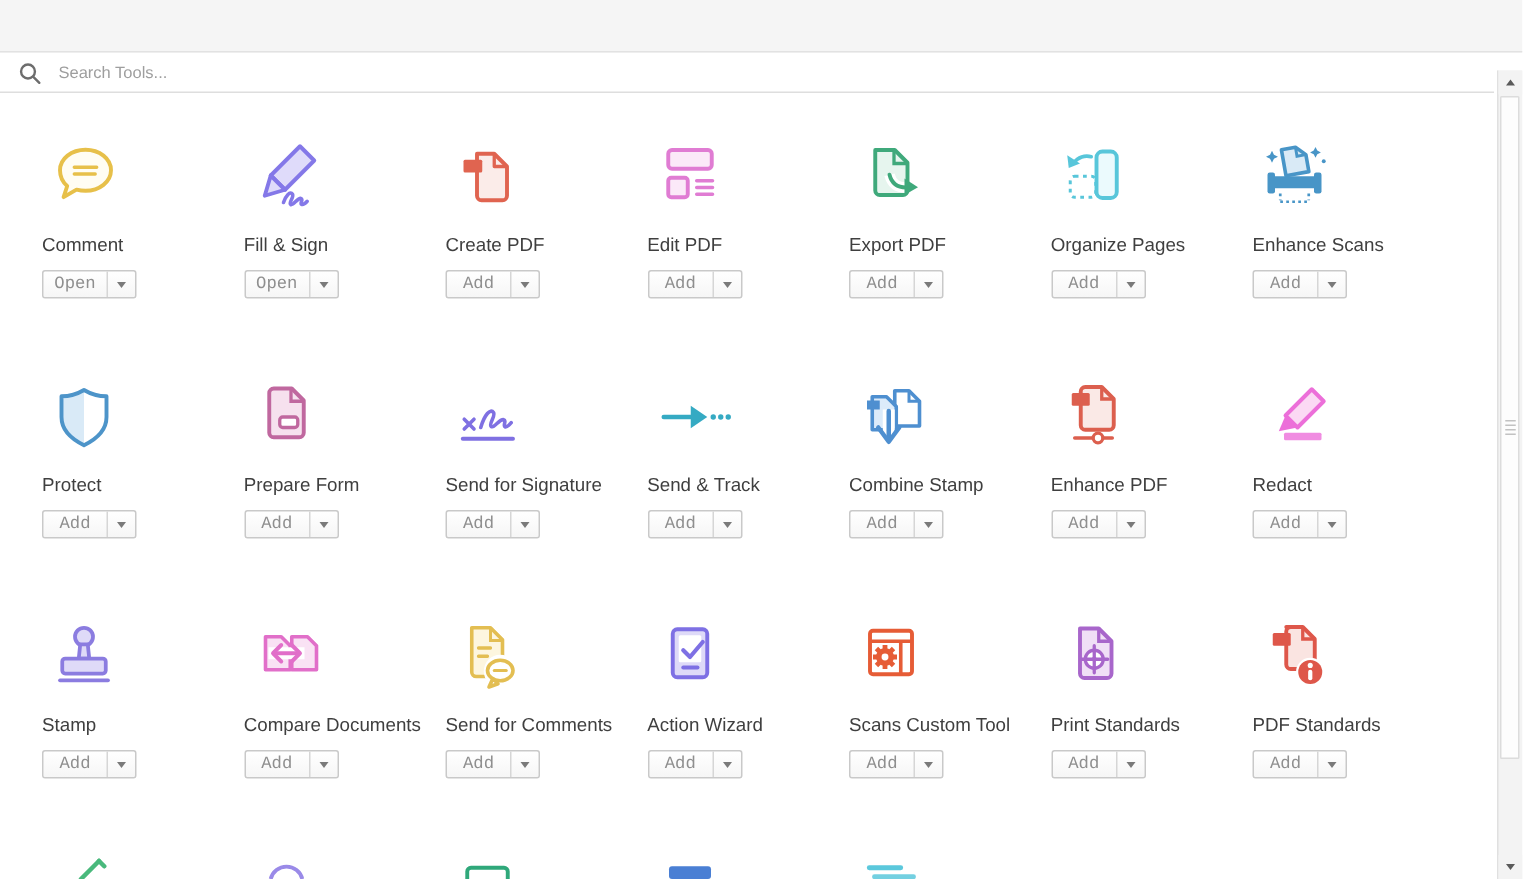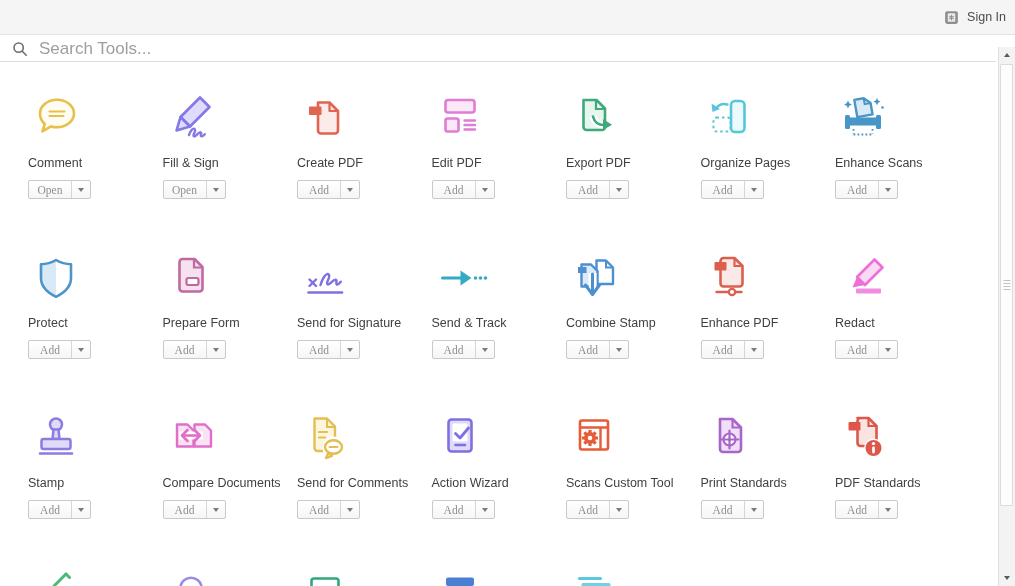--- a/index.html
+++ b/index.html
@@ -25,40 +25,40 @@
   .badge-icon{display:flex;align-items:center;}
   .signin{font-size:12.5px;color:#4d4d4d;white-space:nowrap;}
   
   .searchbar{
     position:absolute;top:36px;left:0;width:996px;height:26px;
     background:#fff;border-bottom:1px solid #dedede;
     display:flex;align-items:center;padding-left:12px;box-sizing:border-box;
   }
   .searchbar input{
     border:none;outline:none;margin-left:9px;width:320px;
-    font-size:17px;color:#444;font-family:inherit;background:transparent;
+    font-size:11px;color:#444;font-family:inherit;background:transparent;
   }
   .searchbar input::placeholder{color:#9e9e9e;}
   
   #tools-grid{
     position:absolute;top:62px;left:0;width:996px;box-sizing:border-box;
     padding:30px 0 0 28px;
     display:grid;grid-template-columns:repeat(7,134.5px);grid-auto-rows:160px;
   }
   .tool-cell{display:flex;flex-direction:column;align-items:flex-start;}
   .tool-icon{width:56px;height:52px;}
   .tool-icon svg{display:block;}
   .tool-label{margin-top:12px;font-size:12.5px;color:#3f3f3f;white-space:nowrap;}
   .split-button{
     margin-top:10px;display:flex;align-items:stretch;height:19px;box-sizing:border-box;
     border:1px solid #c9c9c9;border-radius:2px;
     background:linear-gradient(#ffffff,#f6f6f6);
   }
   .split-button button{
-    font-family:Liberation Serif, serif;background:transparent;border:none;padding:0;margin:0;cursor:default;
+    font-family:Liberation Mono, monospace;background:transparent;border:none;padding:0;margin:0;cursor:default;
   }
   .sb-main{min-width:42px;padding:0 6px;font-size:11.5px;color:#8f8f8f;}
   .sb-caret{
     width:19px;border-left:1px solid #d6d6d6 !important;
     display:flex;align-items:center;justify-content:center;
   }
   .caret{
     width:0;height:0;display:block;
     border-left:3.5px solid transparent;border-right:3.5px solid transparent;
     border-top:4px solid #7a7a7a;
@@ -82,30 +82,20 @@
     position:absolute;left:1px;top:17px;width:13px;height:442px;
     background:#fdfdfd;border:1px solid #dcdcdc;border-radius:1px;box-sizing:border-box;
   }
   .grip{position:absolute;left:50%;top:50%;transform:translate(-50%,-50%);width:7px;}
   .grip span{display:block;height:1px;background:#c2c2c2;margin:2px 0;}
 </style>
 </head>
 <body>
 
 <div class="topbar">
-  <div class="topbar-right">
-    <span class="badge-icon">
-      <svg viewBox="0 0 16 16" width="15" height="15">
-        <rect x="1.2" y="1.2" width="13.6" height="13.6" rx="2.2" fill="#8f8f8f"></rect>
-        <rect x="4" y="3.4" width="8" height="9.2" rx="0.8" fill="#e9e9e9"></rect>
-        <path d="M8 5.2v5.6M5.7 6.6l4.6 2.8M10.3 6.6 5.7 9.4" stroke="#8f8f8f" stroke-width="1.1"></path>
-      </svg>
-    </span>
-    <span class="signin">Sign In</span>
-  </div>
 </div>
 
 <div class="searchbar">
   <span style="display:flex;">
     <svg viewBox="0 0 18 18" width="16" height="16">
       <circle cx="7.5" cy="7.5" r="5.2" fill="none" stroke="#6d6d6d" stroke-width="1.8"></circle>
       <path d="M11.5 11.5 16 16" stroke="#6d6d6d" stroke-width="1.8" stroke-linecap="round"></path>
     </svg>
   </span>
   <input type="text" placeholder="Search Tools..." style="">

